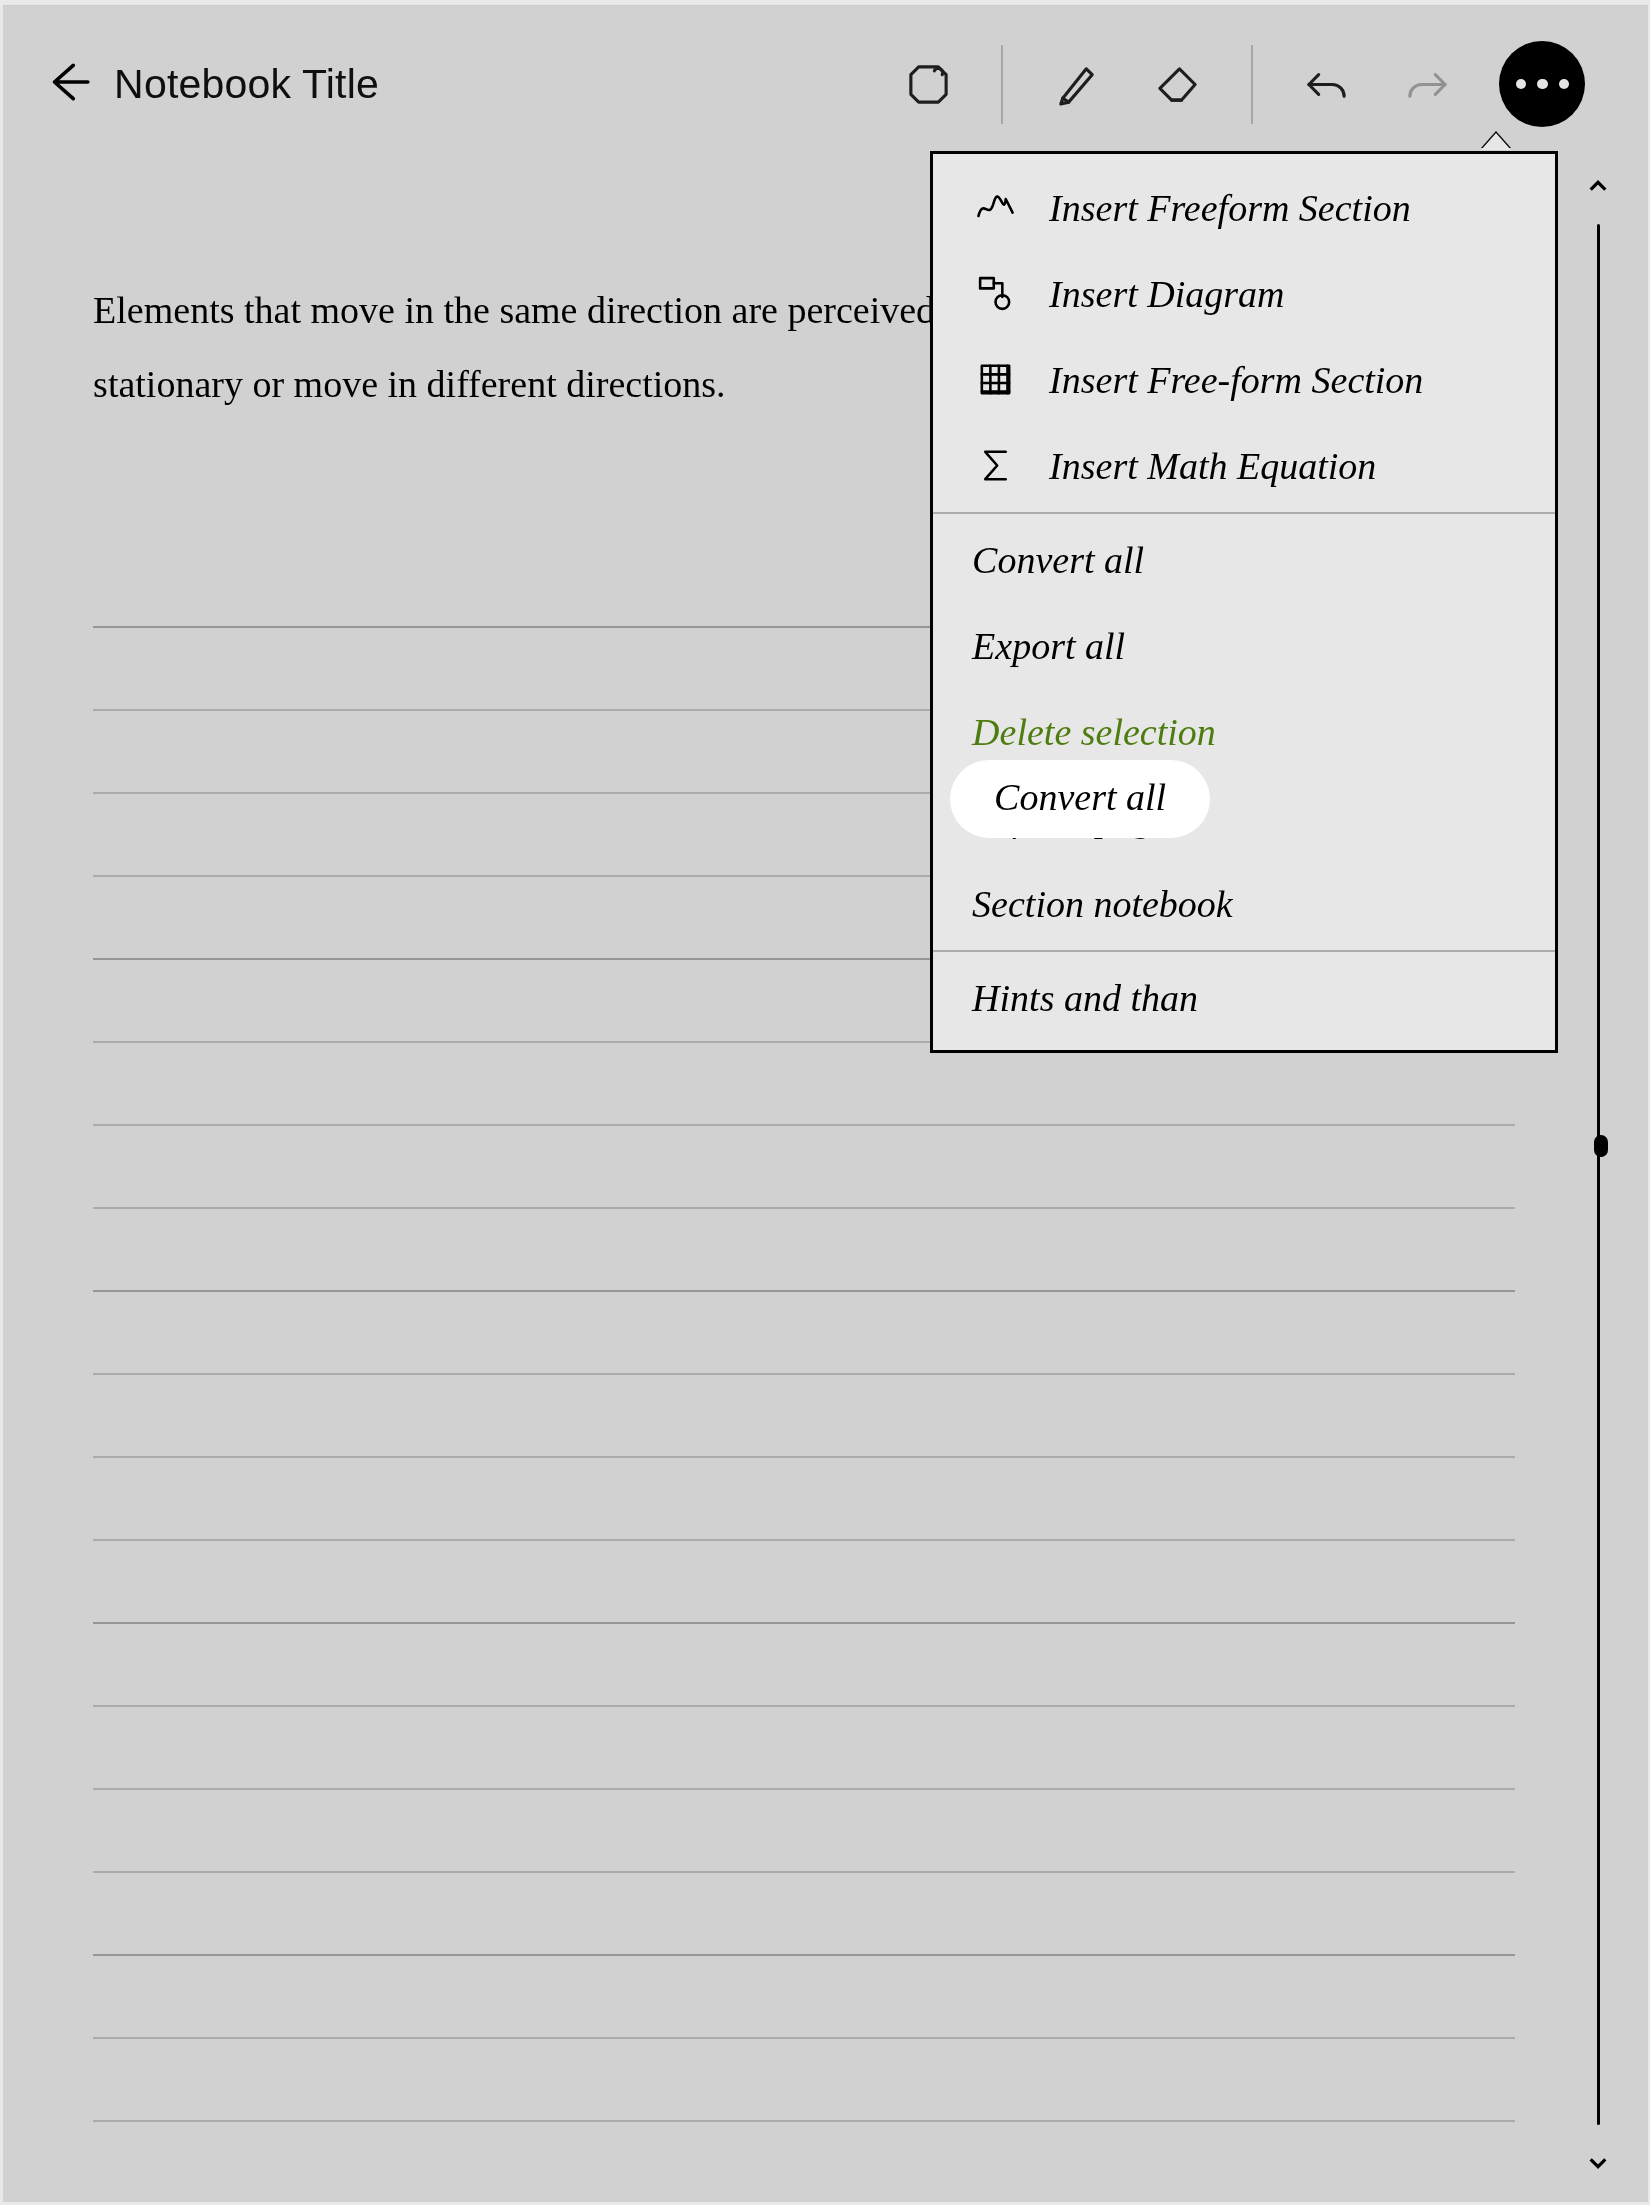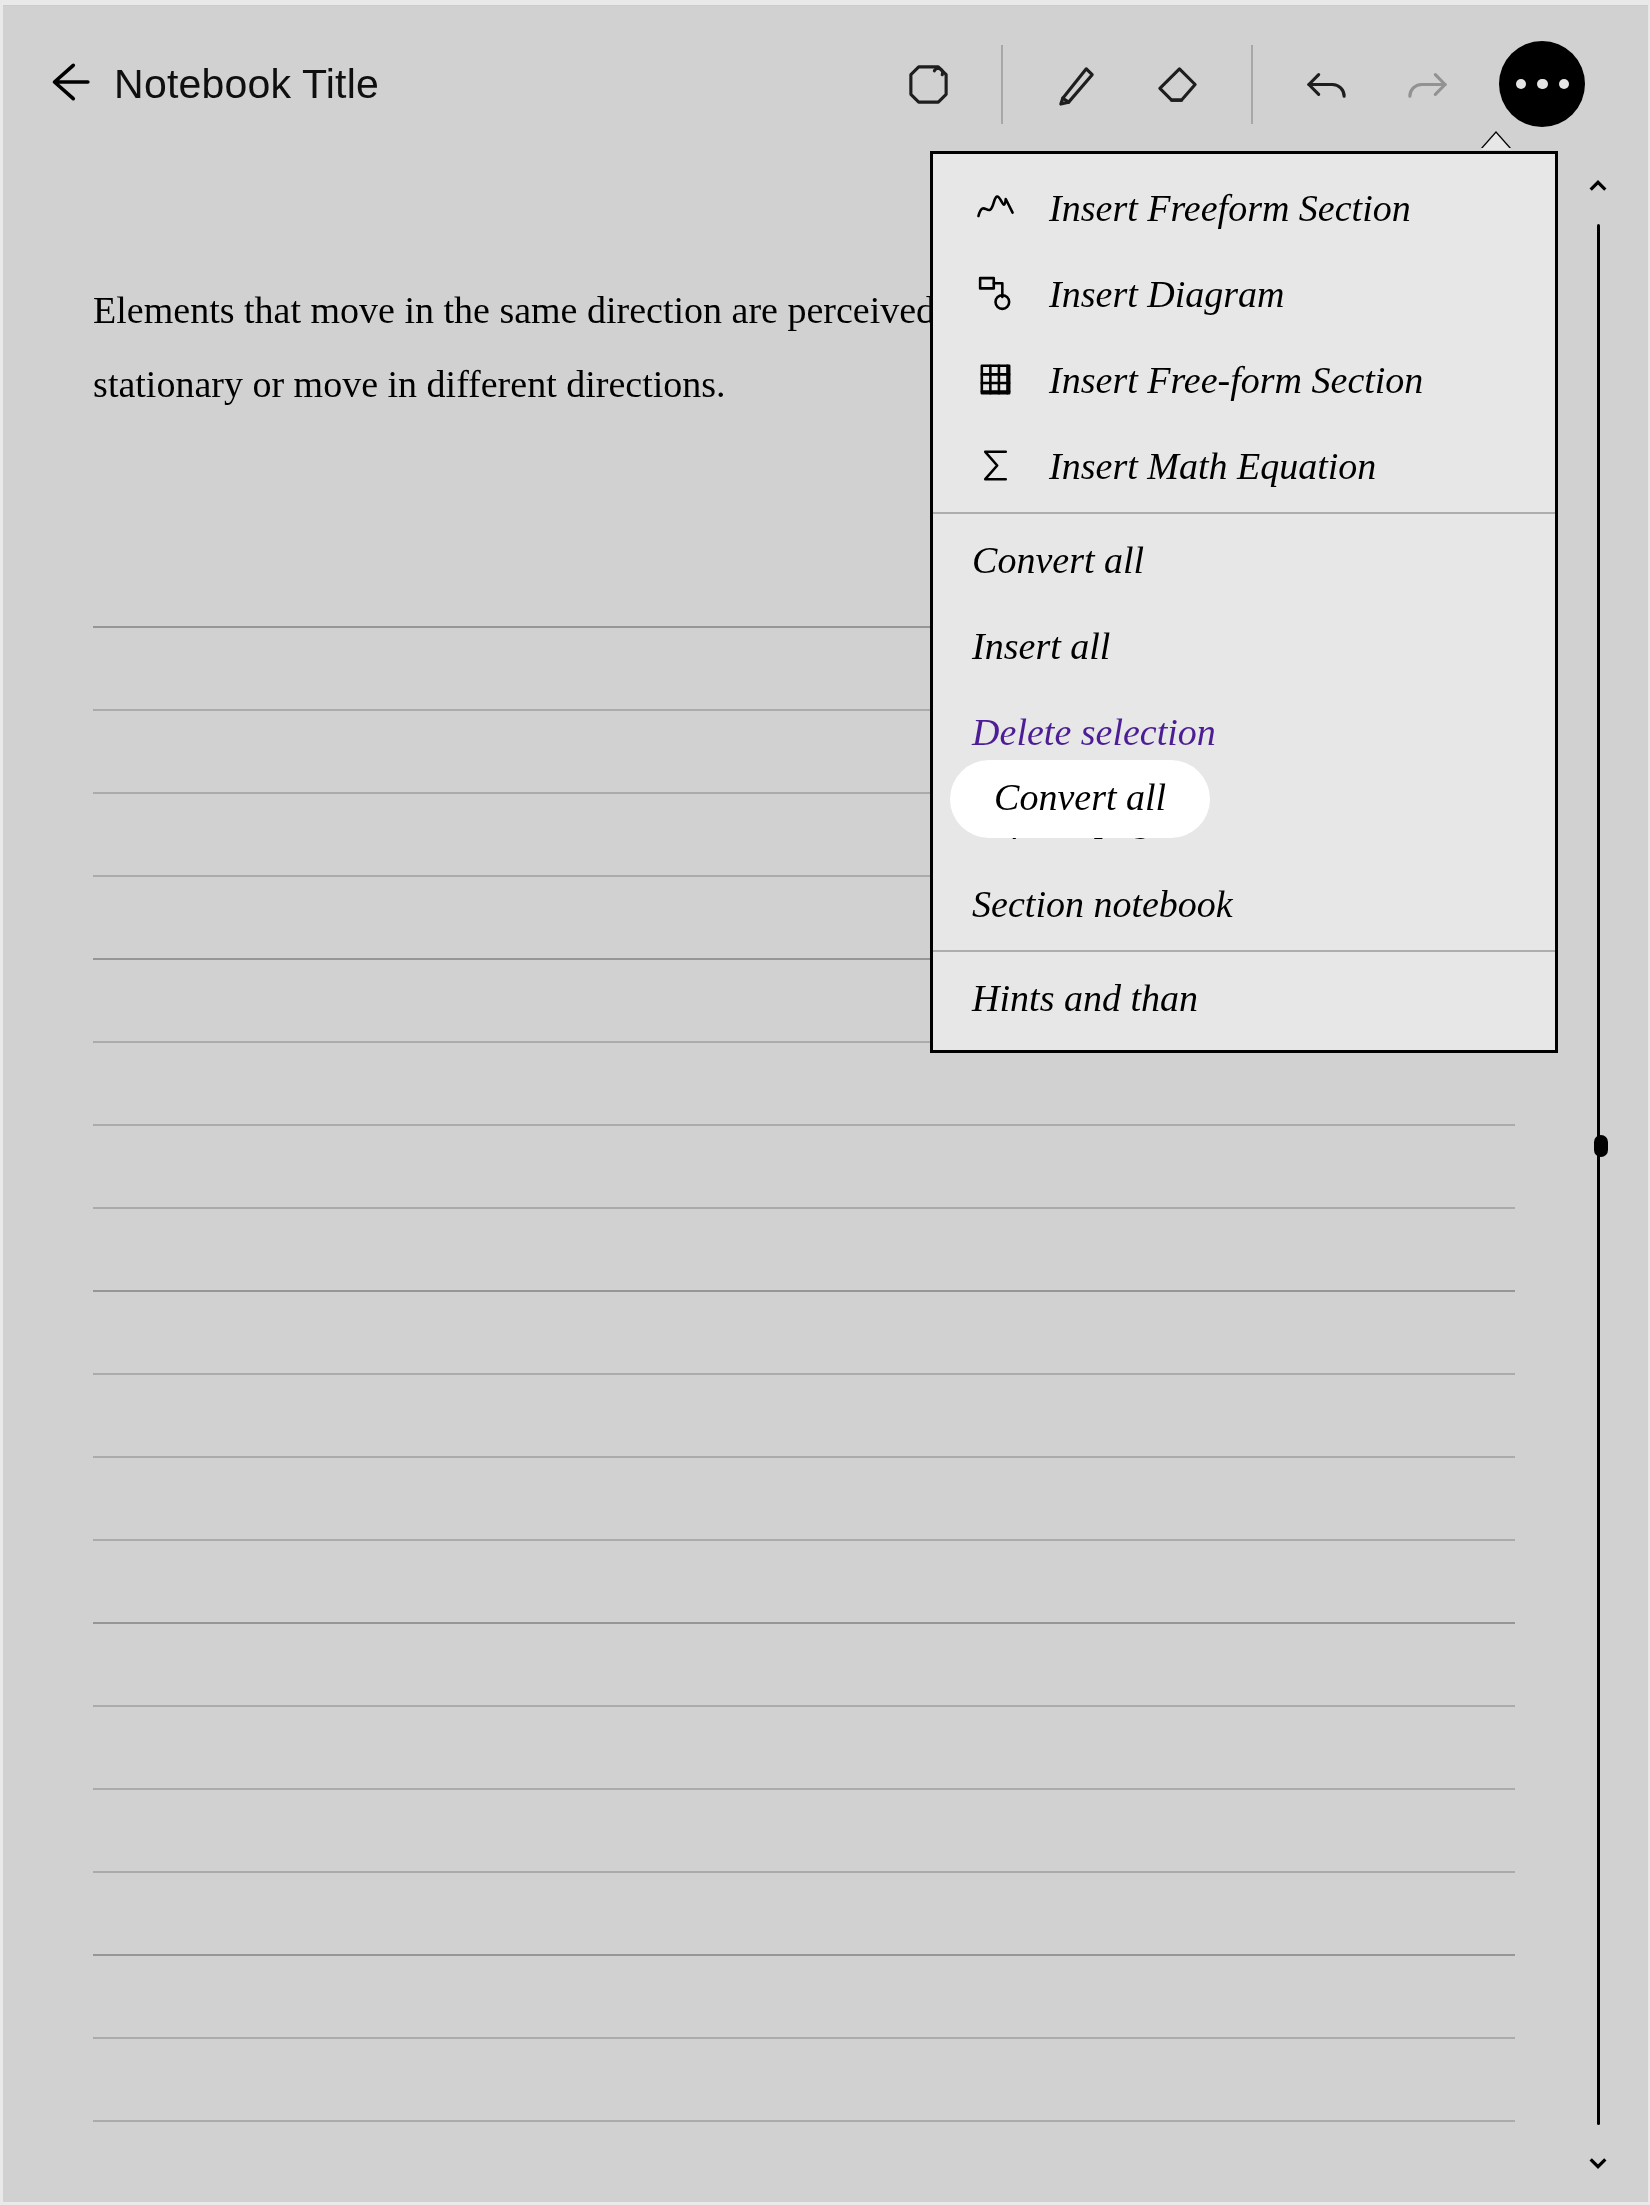--- a/index.html
+++ b/index.html
@@ -154,21 +154,21 @@
     font-family: Georgia, serif;
     font-style: italic;
     font-size: 38px;
     color:#000;
   }
   .menu-label.noicon { padding-left: 0; }
   .menu-sep {
     border-top:2.4px solid rgba(0,0,0,.25);
     margin: 3.1px 0;
   }
-  .menu-row.disabled .menu-label { color:#4c1d95; }
+  .menu-row.disabled .menu-label { color:#4d7c0f; }
 
   
   .pill {
     position:absolute;
     z-index: 40;
     background:#fff;
     border-radius: 55px;
     padding: 15.7px 44px 19px 44px;
     font-family: Georgia, serif;
     font-style: italic;
@@ -320,21 +320,21 @@
         </span>
         <span class="menu-label">Insert Math Equation</span>
       </div>
 
       <div class="menu-sep"></div>
 
       <div class="menu-row">
         <span class="menu-label noicon">Convert all</span>
       </div>
       <div class="menu-row">
-        <span class="menu-label noicon">Insert all</span>
+        <span class="menu-label noicon">Export all</span>
       </div>
       <div class="menu-row disabled">
         <span class="menu-label noicon">Delete selection</span>
       </div>
       <div class="menu-row">
         <span class="menu-label noicon">Refresh page</span>
       </div>
       <div class="menu-row">
         <span class="menu-label noicon">Section notebook</span>
       </div>

